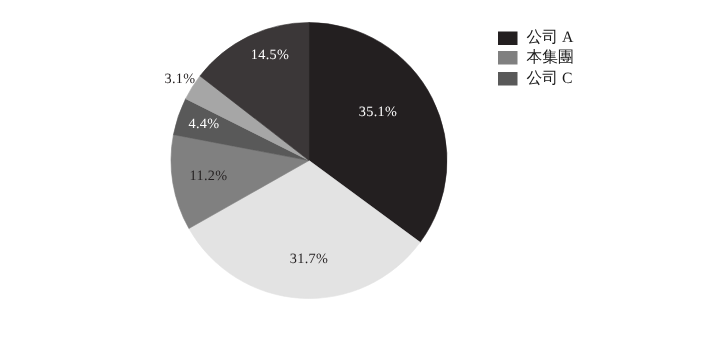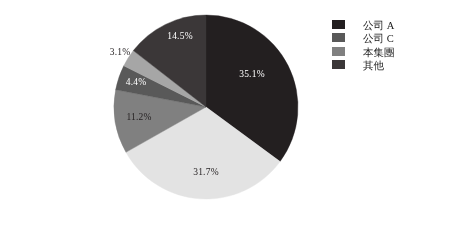--- a/index.html
+++ b/index.html
@@ -35,22 +35,22 @@
     position: absolute;
     left: 332px;
     top: 20px;
     width: 130px;
     display: flex;
     flex-direction: column;
     gap: 2.4px;
   }
   .legend-item {
     display: flex;
+    align-items: center;
     height: 11px;
-    gap: 12px;
   }
   .legend-swatch {
     width: 13px;
     height: 9px;
     display: block;
     flex: 0 0 auto;
   }
   .legend-label {
     margin-left: 6px;
     font-family: "Liberation Serif", "DejaVu Serif", serif;
@@ -83,26 +83,22 @@
         <text x="180" y="37" fill="#ffffff" text-anchor="middle" dominant-baseline="middle" class="slice-label">14.5%</text>
       </g>
   </svg>
 
   <div id="legend">
       <div class="legend-item">
         <span class="legend-swatch" style="background: rgb(35, 31, 32);"></span>
         <span class="legend-label">公司 A</span>
       </div>
       <div class="legend-item">
-        <span class="legend-swatch" style="background: rgb(89, 89, 89);"></span>
-        <span class="legend-label">公司 C</span>
-      </div>
-      <div class="legend-item">
         <span class="legend-swatch" style="background: rgb(128, 128, 128);"></span>
         <span class="legend-label">本集團</span>
       </div>
       <div class="legend-item">
-        <span class="legend-swatch" style="background: rgb(59, 55, 56);"></span>
-        <span class="legend-label">其他</span>
+        <span class="legend-swatch" style="background: rgb(89, 89, 89);"></span>
+        <span class="legend-label">公司 C</span>
       </div>
     </div>
 
 </div>
 
 </body></html>

